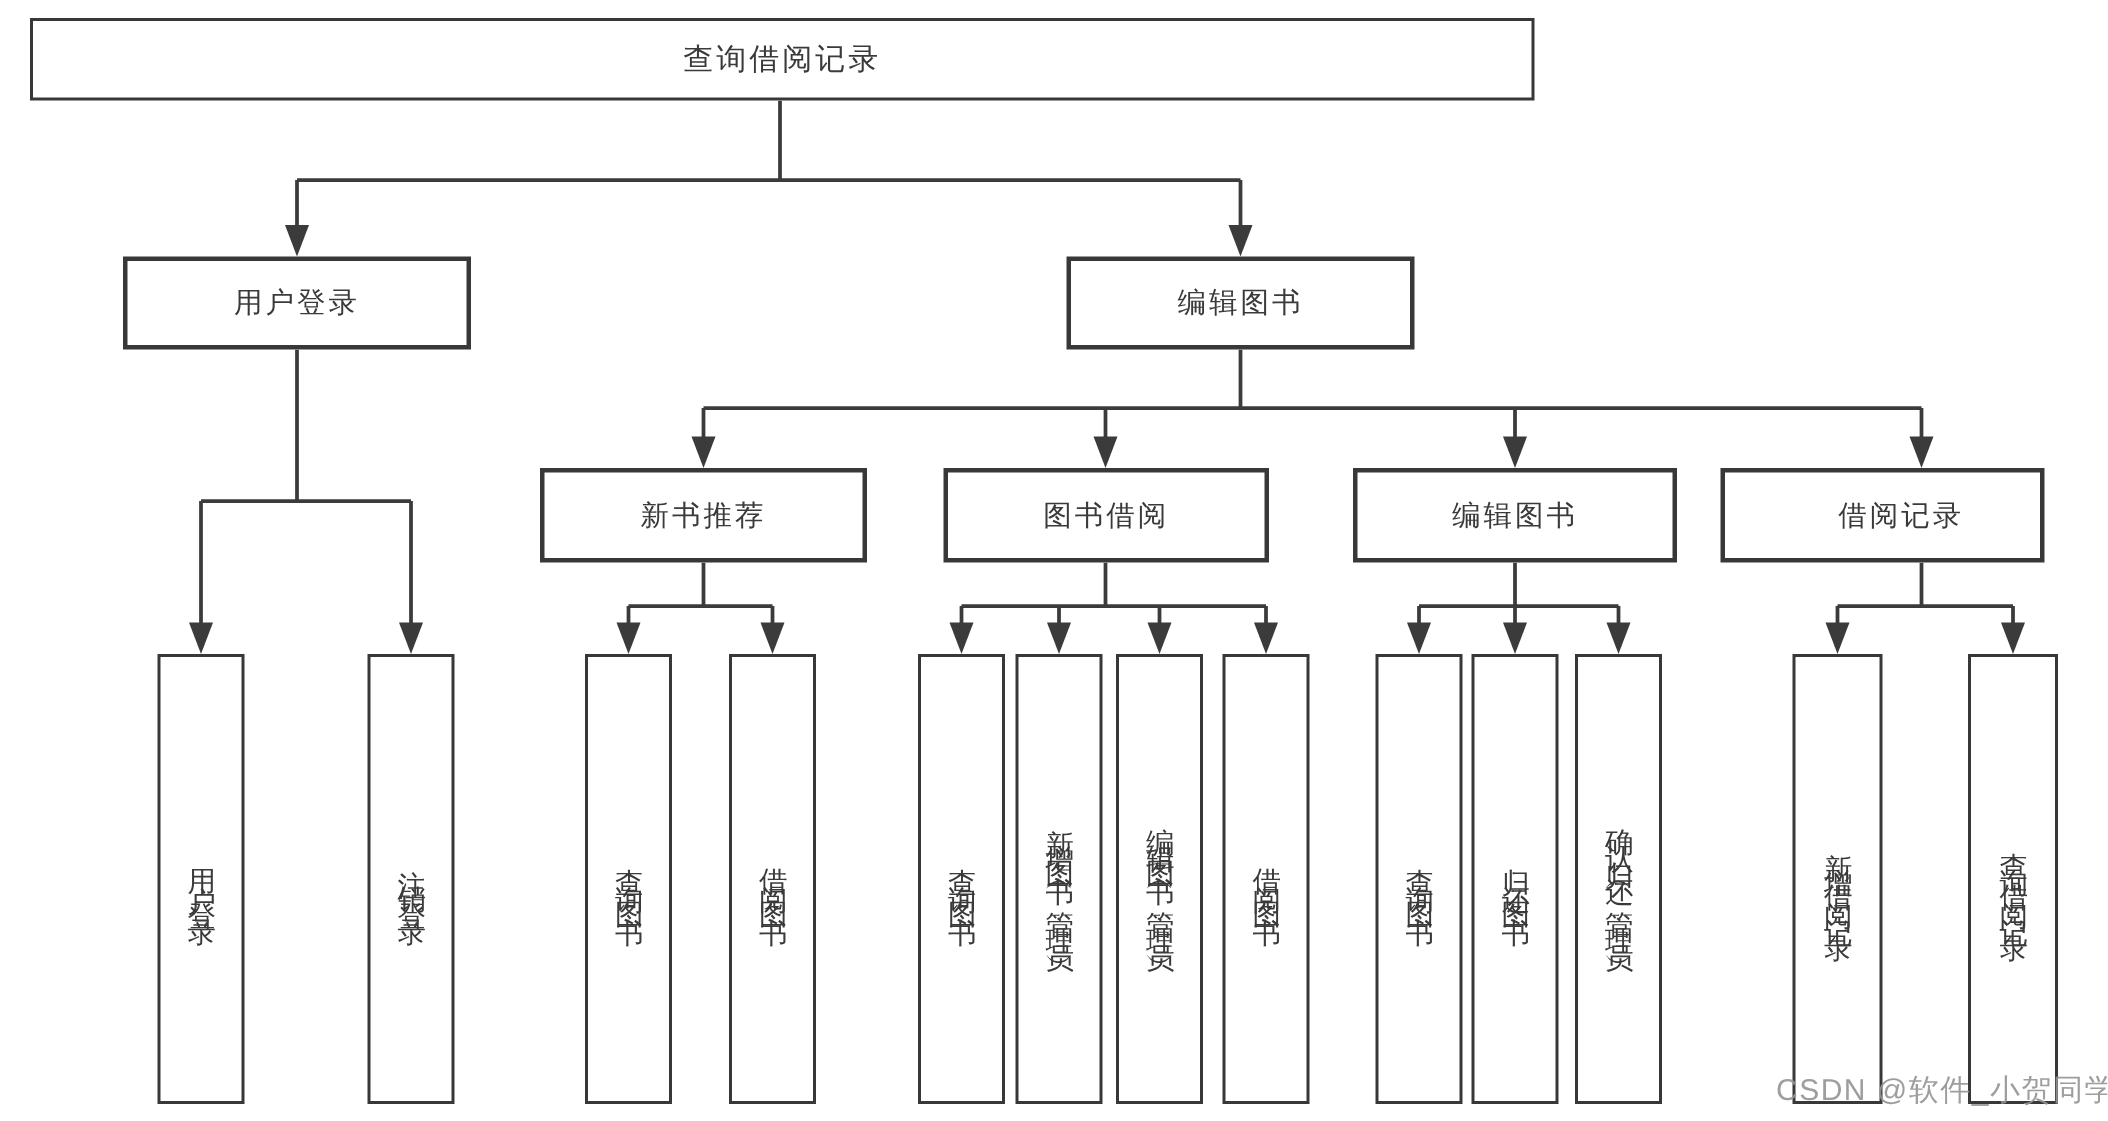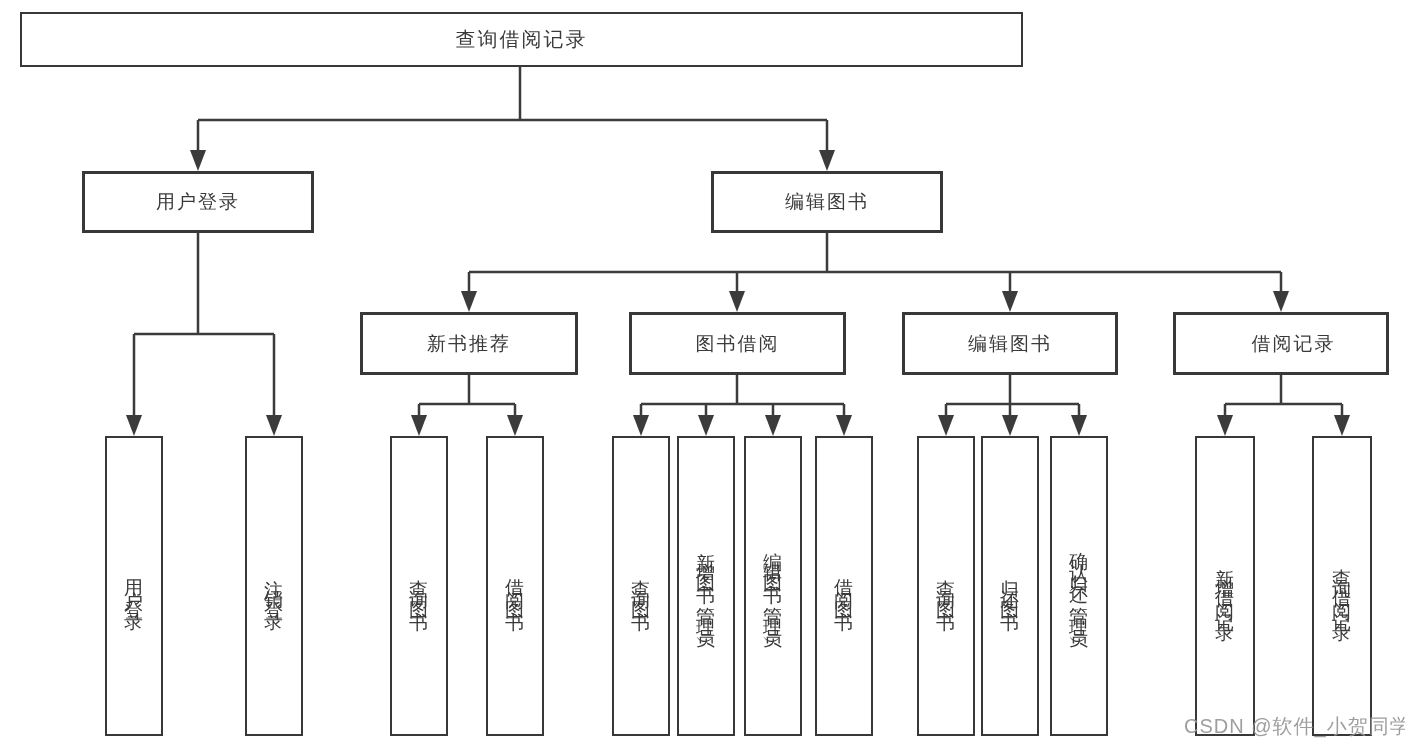--- a/index.html
+++ b/index.html
@@ -81,21 +81,21 @@
   </svg>
 
   <div class="node root" style="left:20px; top:12px; width:1003px; height:55px;">查询借阅记录</div>
 
   <div class="node" style="left:82px; top:171px; width:232px; height:62px;">用户登录</div>
   <div class="node" style="left:711px; top:171px; width:232px; height:62px;">编辑图书</div>
 
   <div class="node" style="left:629px; top:312px; width:217px; height:63px;">图书借阅</div>
   <div class="node" style="left:360px; top:312px; width:218px; height:63px;">新书推荐</div>
   <div class="node" style="left:902px; top:312px; width:216px; height:63px;">编辑图书</div>
-  <div class="node" style="left:1173px; top:312px; width:216px; height:63px;padding-left:25px;">借阅记录</div>
+  <div class="node" style="left:1147px; top:312px; width:216px; height:63px;padding-left:25px;">借阅记录</div>
 
   <div class="leaf" style="left:105px; width:58px;">用户登录</div>
   <div class="leaf" style="left:245px; width:58px;">注销登录</div>
 
   <div class="leaf" style="left:390px; width:58px;">查询图书</div>
   <div class="leaf" style="left:486px; width:58px;">借阅图书</div>
 
   <div class="leaf" style="left:612px; width:58px;">查询图书</div>
   <div class="leaf" style="left:677px; width:58px;">新增图书（管理员）</div>
   <div class="leaf" style="left:744px; width:58px;">编辑图书（管理员）</div>

